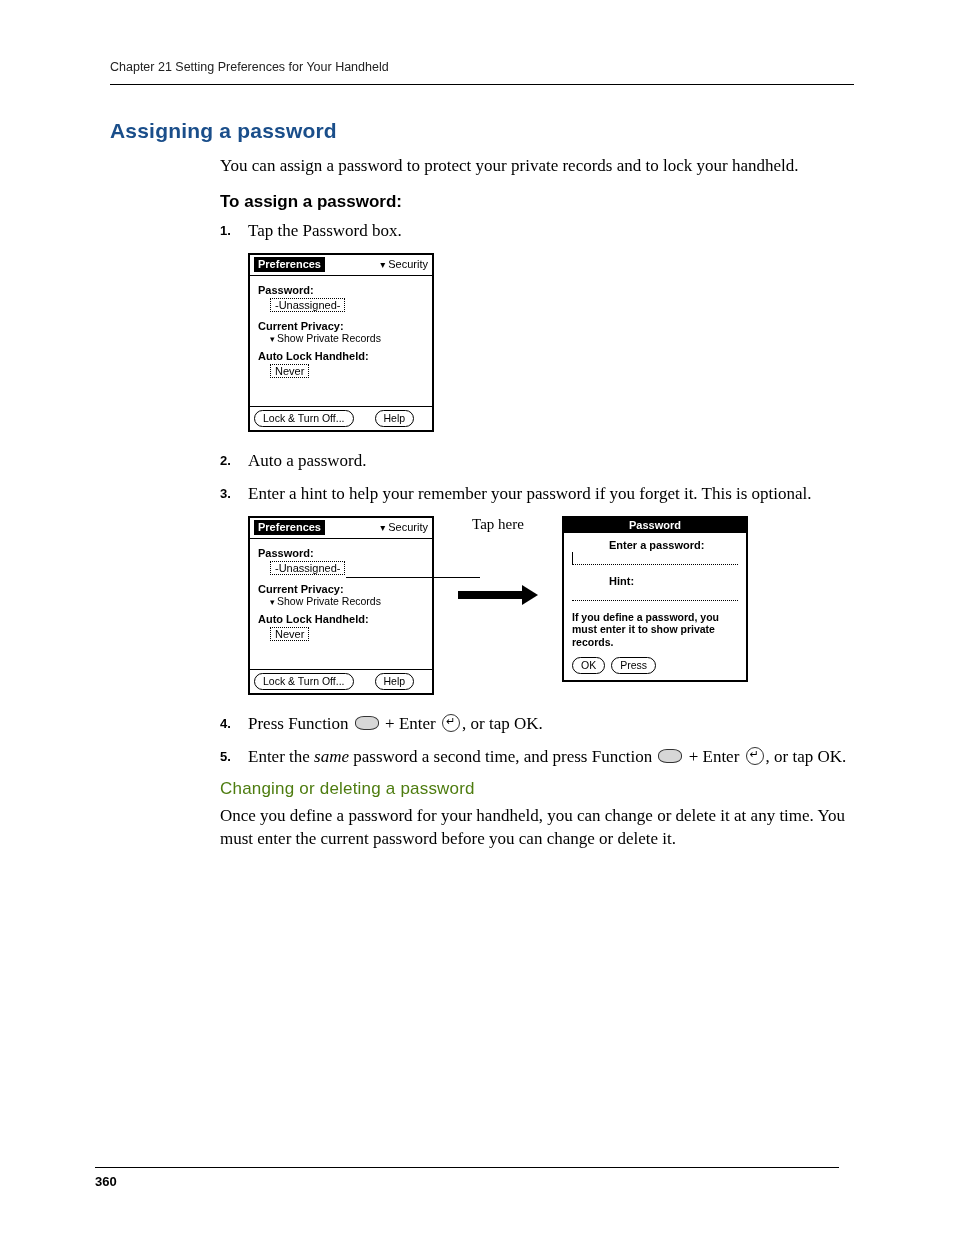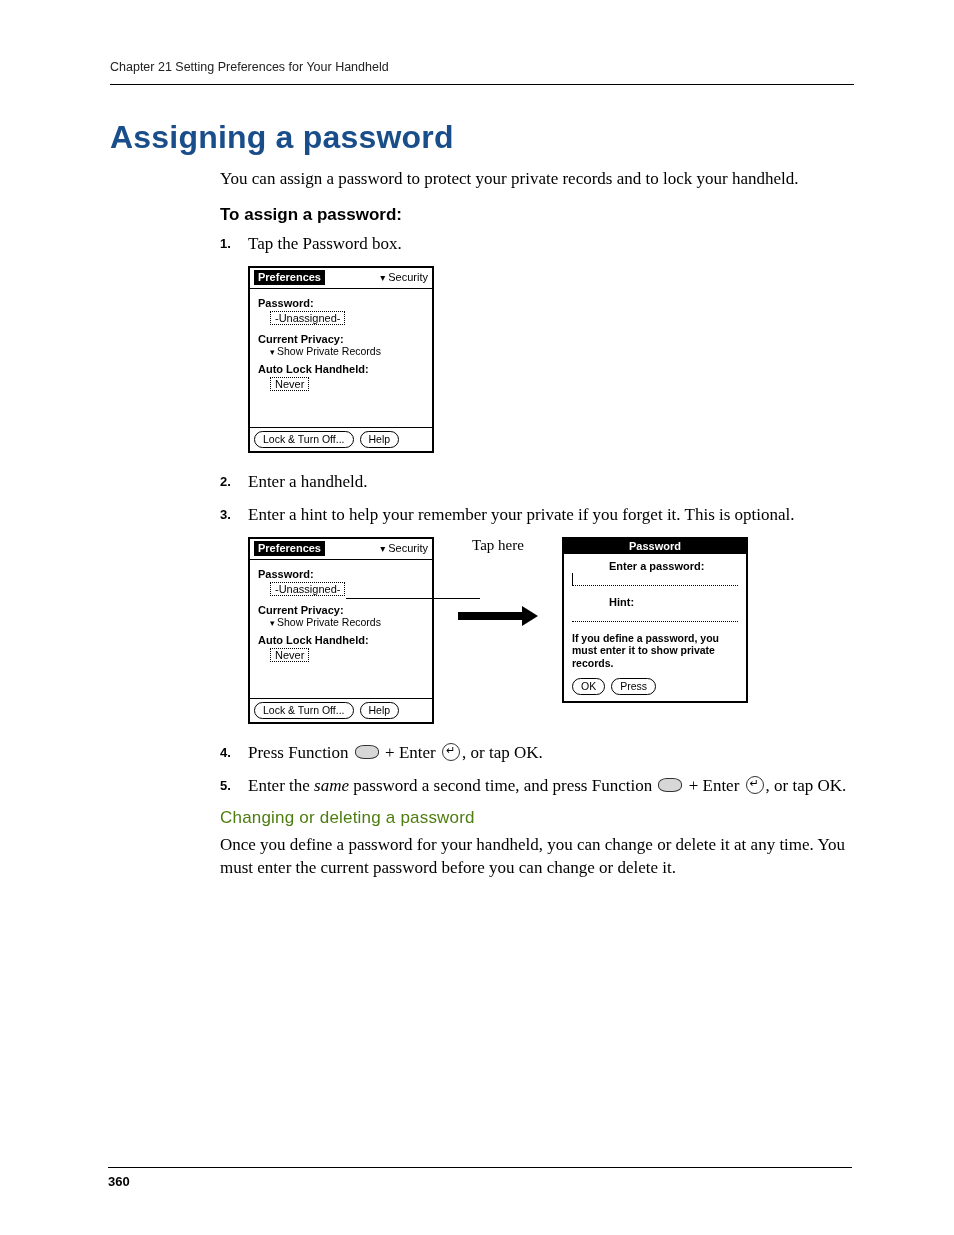--- a/index.html
+++ b/index.html
@@ -20,21 +20,21 @@
     font-family: "Helvetica Neue", Arial, sans-serif;
     font-size: 12.5px;
     color: #222;
     padding-bottom: 10px;
     border-bottom: 1px solid #000;
     margin-bottom: 34px;
   }
   .h1 {
     font-family: "Arial Narrow", "Helvetica Neue Condensed", Arial, sans-serif;
     font-stretch: condensed;
-    font-size: 32px;
+    font-size: 21px;
     color: #1a4e8a;
     margin: 16px 0 12px 0;
     letter-spacing: .2px;
   }
   .body-indent {
     margin-left: 110px;
   }
   p.body {
     font-size: 17px;
     line-height: 1.35;
@@ -161,22 +161,21 @@
     font-size: 10.5px;
   }
   .palm-dropline::before {
     content: "▾ ";
     font-size: 9px;
   }
   .palm-buttonbar {
     border-top: 1px solid #000;
     padding: 3px 4px;
     display: flex;
-    gap: 6px;
-    margin-top: 8px;
+    gap: 21px;
   }
   .palm-btn {
     border: 1px solid #000;
     border-radius: 10px;
     padding: 0 8px;
     font-size: 10.5px;
     line-height: 15px;
     background: #fff;
   }
 
@@ -285,21 +284,21 @@
     position: absolute;
     left: 96px;
     top: 38px;
     width: 134px;
     height: 1px;
     background: #000;
   }
 
   .page-number {
     position: absolute;
-    left: 108px;
+    left: 95px;
     bottom: 46px;
     font-family: Arial, sans-serif;
     font-weight: bold;
     font-size: 13px;
     border-top: 1px solid #000;
     width: 744px;
     padding-top: 6px;
   }
 </style>
 </head>
@@ -340,25 +339,25 @@
       </div>
       <div class="palm-buttonbar">
         <span class="palm-btn">Lock &amp; Turn Off...</span>
         <span class="palm-btn">Help</span>
       </div>
     </div>
 
     <ol class="steps">
       <li>
         <span class="num">2.</span>
-        <span>Enter a handheld.</span>
+        <span>Auto a password.</span>
       </li>
       <li>
         <span class="num">3.</span>
-        <span>Enter a hint to help your remember your private if you forget it. This is optional.</span>
+        <span>Enter a hint to help your remember your password if you forget it. This is optional.</span>
       </li>
     </ol>
 
     <div class="figrow">
 
       <div style="position:relative">
         <div class="palm" style="margin:0">
           <div class="palm-titlebar">
             <span class="palm-title">Preferences</span>
             <span class="palm-spacer"></span>

